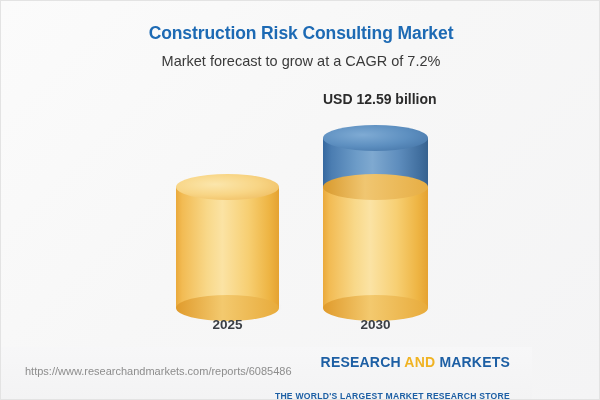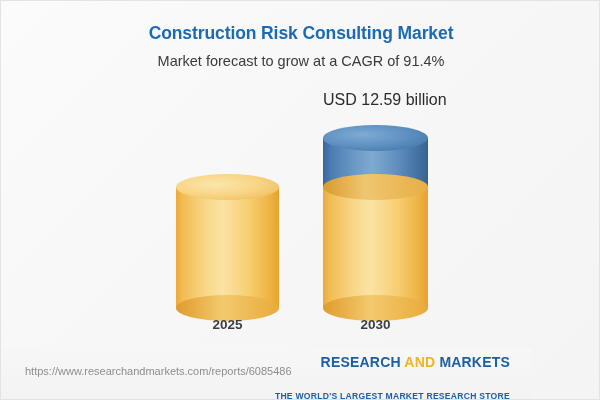--- a/index.html
+++ b/index.html
@@ -56,22 +56,22 @@
   .bar-group {
     position: absolute;
     bottom: 0;
   }
 
   
   .value-label {
     position: absolute;
     width: 100%;
     text-align: left;
-    font-size: 16px;
-    font-weight: normal;
+    font-size: 14px;
+    font-weight: bold;
     color: #2b2b2b;
     white-space: nowrap;
   }
 
   
   .cat-label {
     position: absolute;
     width: 100%;
     text-align: center;
     font-size: 13.5px;
@@ -207,21 +207,21 @@
     margin-top: 21px;
     white-space: nowrap;
   }
 </style>
 </head>
 <body>
 
 <div id="infographic">
 
   <div class="chart-title">Construction Risk Consulting Market</div>
-  <div class="chart-subtitle">Market forecast to grow at a CAGR of 91.4%</div>
+  <div class="chart-subtitle">Market forecast to grow at a CAGR of 7.2%</div>
 
   <div class="plot">
 
     <div class="bar-group" style="left:175px; width:103px; height:348px;">
       <div class="cylinder paint-yellow" style="left:0; width:103px; top:186px; height:121px;">
         <div class="cyl-shadow"></div>
         <div class="seg" style="top:0; height:121px;">
           <div class="seg-body"></div>
           <div class="seg-bottom-cap"></div>
           <div class="seg-top"></div>

